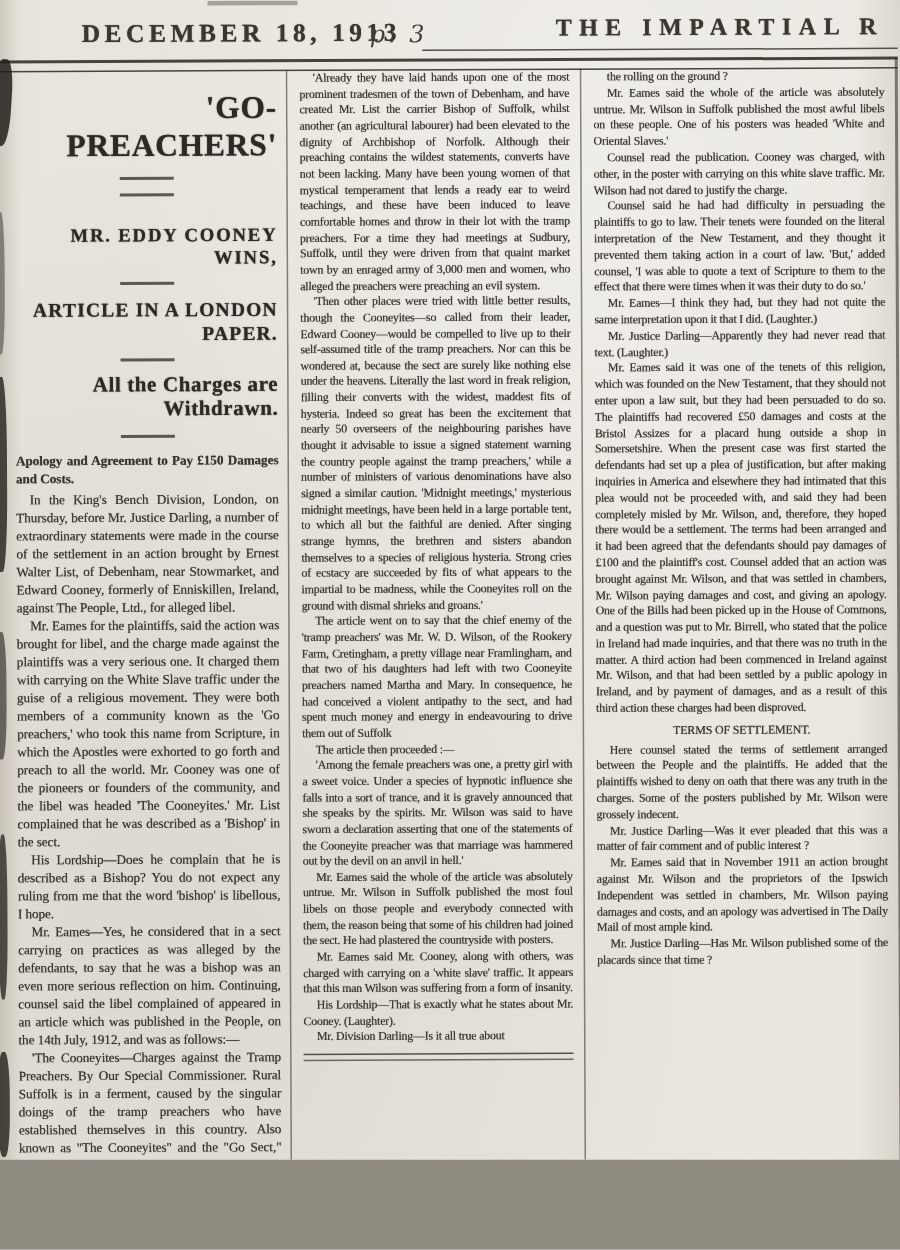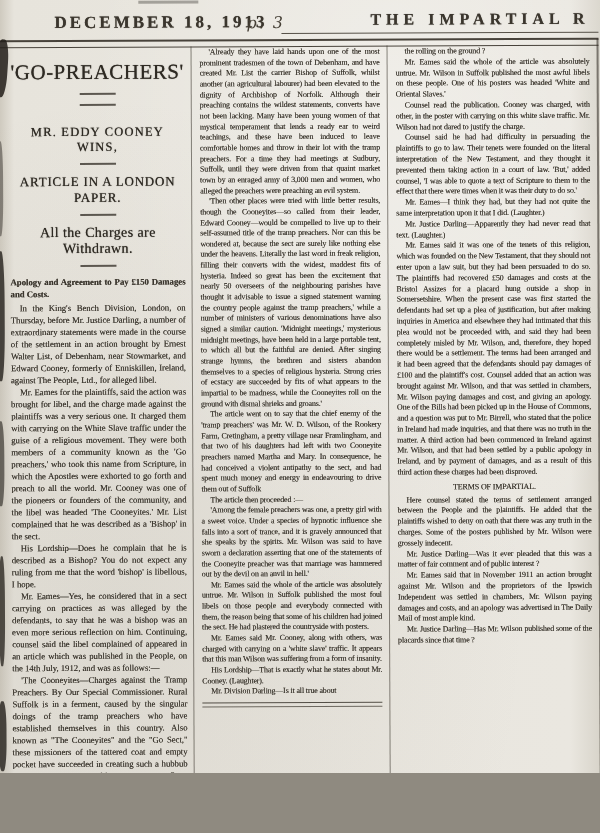--- a/index.html
+++ b/index.html
@@ -45,21 +45,21 @@
   .columns{
     position:absolute;left:9px;top:46px;width:588px;height:787px;
     display:flex;
   }
   .col{overflow:hidden;box-sizing:border-box;}
   .col-left{width:184px;padding:0 6px 0 2px;border-right:1px solid rgba(62,56,48,0.6);}
   .col-mid{width:196px;padding:1px 7px 0 8px;border-right:1px solid rgba(62,56,48,0.6);}
   .col-right{flex:1;padding:1px 6px 0 8px;}
 
   
-  .hl{text-align:center;font-weight:normal;color:#2e2a23;margin:0;
+  .hl{text-align:right;font-weight:bold;color:#2e2a23;margin:0;
       text-shadow:0 0 0.8px rgba(46,42,35,0.9);}
   .hl-main{font-size:21px;letter-spacing:0.5px;margin-top:13px;}
   .hl-a{font-size:17px;letter-spacing:1px;}
   .hl-b{font-size:12.5px;letter-spacing:1.2px;margin-top:19px;}
   .hl-c{font-size:13px;letter-spacing:0.8px;}
   .hl-d{font-size:14px;letter-spacing:0.4px;}
   .dash{width:36px;border-top:2px solid rgba(58,53,45,0.8);margin:8px auto 9px auto;}
 
   
   .bodytext p{margin:0;text-align:justify;color:#3a352d;
@@ -144,21 +144,21 @@
 
       <div class="col col-right">
         <div class="bodytext" id="col-right-body">
             <p class="np-para">the rolling on the ground ?</p>
             <p class="np-para">Mr. Eames said the whole of the article was absolutely untrue. Mr. Wilson in Suffolk published the most awful libels on these people. One of his posters was headed 'White and Oriental Slaves.'</p>
             <p class="np-para">Counsel read the publication. Cooney was charged, with other, in the poster with carrying on this white slave traffic. Mr. Wilson had not dared to justify the charge.</p>
             <p class="np-para">Counsel said he had had difficulty in persuading the plaintiffs to go to law. Their tenets were founded on the literal interpretation of the New Testament, and they thought it prevented them taking action in a court of law. 'But,' added counsel, 'I was able to quote a text of Scripture to them to the effect that there were times when it was their duty to do so.'</p>
             <p class="np-para">Mr. Eames—I think they had, but they had not quite the same interpretation upon it that I did. (Laughter.)</p>
             <p class="np-para">Mr. Justice Darling—Apparently they had never read that text. (Laughter.)</p>
             <p class="np-para">Mr. Eames said it was one of the tenets of this religion, which was founded on the New Testament, that they should not enter upon a law suit, but they had been persuaded to do so. The plaintiffs had recovered £50 damages and costs at the Bristol Assizes for a placard hung outside a shop in Somersetshire. When the present case was first started the defendants had set up a plea of justification, but after making inquiries in America and elsewhere they had intimated that this plea would not be proceeded with, and said they had been completely misled by Mr. Wilson, and, therefore, they hoped there would be a settlement. The terms had been arranged and it had been agreed that the defendants should pay damages of £100 and the plaintiff's cost. Counsel added that an action was brought against Mr. Wilson, and that was settled in chambers, Mr. Wilson paying damages and cost, and giving an apology. One of the Bills had been picked up in the House of Commons, and a question was put to Mr. Birrell, who stated that the police in Ireland had made inquiries, and that there was no truth in the matter. A third action had been commenced in Ireland against Mr. Wilson, and that had been settled by a public apology in Ireland, and by payment of damages, and as a result of this third action these charges had been disproved.</p>
-            <p class="np-capshead">TERMS OF IMPARTIAL.</p>
+            <p class="np-capshead">TERMS OF SETTLEMENT.</p>
             <p class="np-para">Here counsel stated the terms of settlement arranged between the People and the plaintiffs. He added that the plaintiffs wished to deny on oath that there was any truth in the charges. Some of the posters published by Mr. Wilson were grossely indecent.</p>
             <p class="np-para">Mr. Justice Darling—Was it ever pleaded that this was a matter of fair comment and of public interest ?</p>
             <p class="np-para">Mr. Eames said that in November 1911 an action brought against Mr. Wilson and the proprietors of the Ipswich Independent was settled in chambers, Mr. Wilson paying damages and costs, and an apology was advertised in The Daily Mail of most ample kind.</p>
             <p class="np-para">Mr. Justice Darling—Has Mr. Wilson published some of the placards since that time ?</p>
           </div>
       </div>
 
     </div>
 
     <div class="artifact a1"></div>

